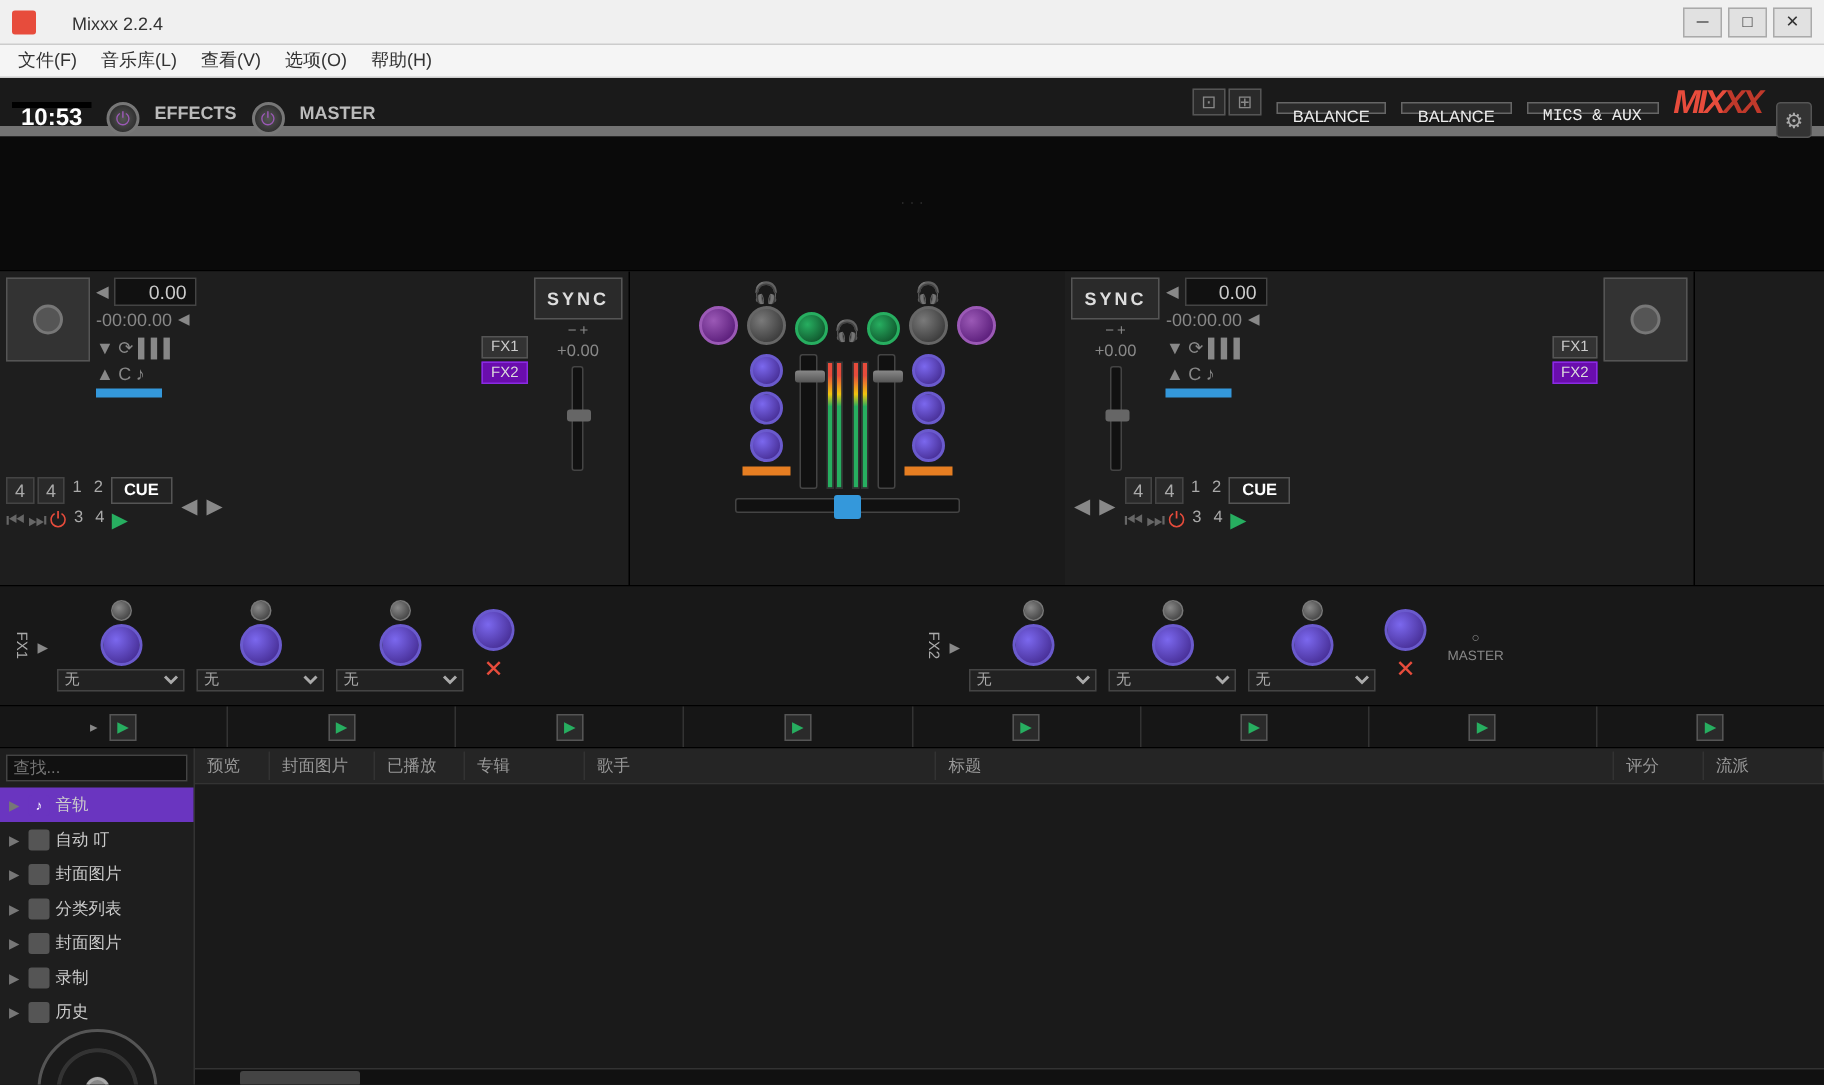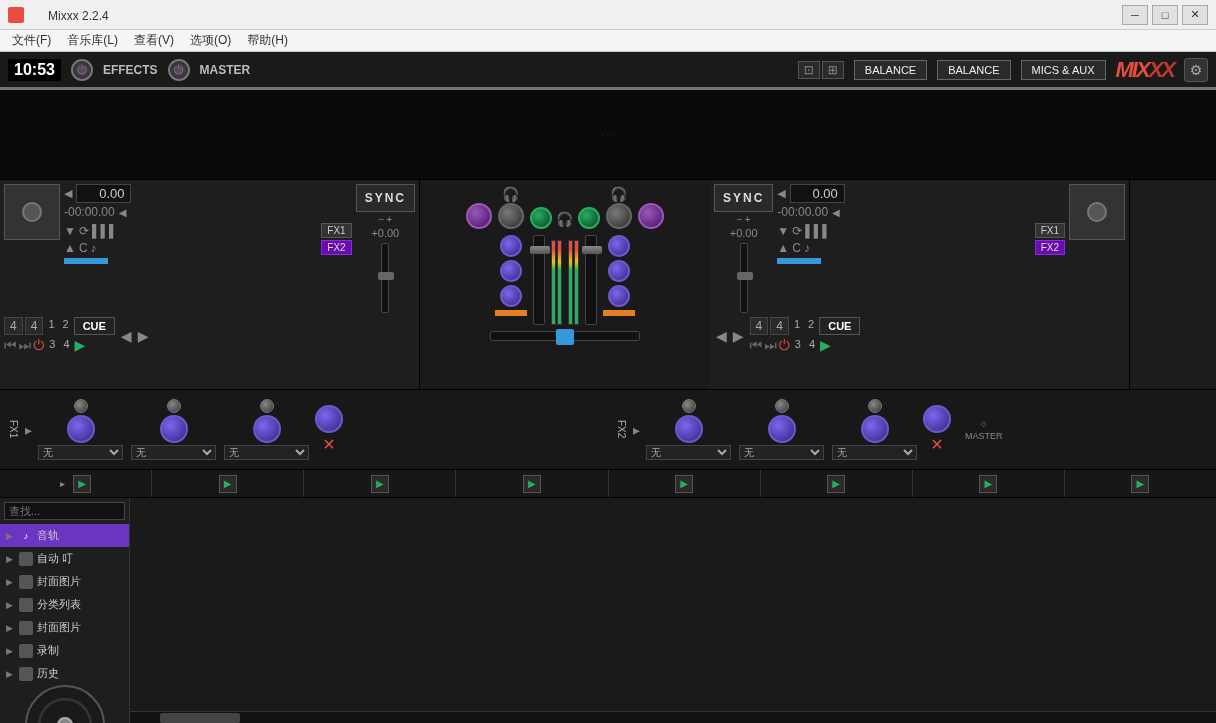--- a/index.html
+++ b/index.html
@@ -11,29 +11,29 @@
     .titlebar-icon { width: 16px; height: 16px; background: #e74c3c; border-radius: 2px; }
     .titlebar-title { font-size: 12px; color: #333; }
     .titlebar-controls { display: flex; gap: 4px; }
     .titlebar-btn { width: 26px; height: 20px; background: #e1e1e1; border: 1px solid #aaa; display: flex; align-items: center; justify-content: center; font-size: 11px; cursor: pointer; color: #333; }
 
     
     .menubar { height: 22px; background: #f5f5f5; display: flex; align-items: center; padding: 0 4px; border-bottom: 1px solid #ccc; }
     .menubar-item { padding: 2px 8px; font-size: 12px; color: #333; cursor: pointer; }
 
     
-    .toolbar { height: 38px; background: #1a1a1a; display: flex; align-items: center; padding: 0 8px; gap: 10px; border-bottom: 3px solid #737373; }
+    .toolbar { height: 38px; background: #1a1a1a; display: flex; padding: 16px 8px; gap: 10px; border-bottom: 7px solid #737373; }
     .time-display { color: #fff; font-size: 16px; font-weight: bold; background: #000; padding: 2px 6px; }
     .power-btn { width: 22px; height: 22px; border-radius: 50%; background: radial-gradient(circle, #555, #222); border: 2px solid #777; display: flex; align-items: center; justify-content: center; cursor: pointer; }
     .power-btn::after { content: '⏻'; font-size: 12px; color: #9b59b6; }
     .toolbar-label { color: #bbb; font-size: 12px; font-weight: bold; }
     .toolbar-spacer { flex: 1; }
     .effects-btn { background: #2a2a2a; border: 1px solid #666; color: #eee; padding: 3px 10px; font-size: 11px; cursor: pointer; }
     .samplers-btn { background: #2a2a2a; border: 1px solid #666; color: #eee; padding: 3px 10px; font-size: 11px; cursor: pointer; }
-    .mics-btn { background: #2a2a2a; border: 1px solid #666; color: #eee; padding: 3px 10px; font-size: 11px; cursor: pointer; }
+    .mics-btn { background: #2a2a2a; border: 1px solid #666; color: #eee; padding: 3px 10px; font-size: 11px; cursor: pointer; font-family: Liberation Mono, monospace; }
     .gear-btn { width: 24px; height: 24px; background: #333; border: 1px solid #555; border-radius: 3px; display: flex; align-items: center; justify-content: center; cursor: pointer; color: #aaa; font-size: 14px; }
 
     
     .waveform-area { height: 90px; background: #0a0a0a; border-bottom: 1px solid #000; display: flex; align-items: center; justify-content: center; }
 
     
     .mixer-area { display: flex; height: 210px; background: #1c1c1c; border-bottom: 1px solid #000; }
 
     
     .deck { flex: 1; display: flex; flex-direction: column; padding: 4px; background: #1e1e1e; border-right: 1px solid #000; }
@@ -525,20 +525,30 @@
 
     <div style="flex:1;display:flex;align-items:flex-end;justify-content:center;padding-bottom:4px;">
       <div class="vinyl">
         <div class="vinyl-center"></div>
       </div>
     </div>
   </div>
 
   <div class="library-main">
 
+    <div class="library-header">
+      <div class="lib-col" style="width:50px;">预览</div>
+      <div class="lib-col" style="width:70px;">封面图片</div>
+      <div class="lib-col" style="width:60px;">已播放</div>
+      <div class="lib-col" style="width:80px;">专辑</div>
+      <div class="lib-col" style="flex:1;display:flex;align-items:center;gap:4px;">歌手</div>
+      <div class="lib-col" style="flex:2;">标题</div>
+      <div class="lib-col" style="width:60px;">评分</div>
+      <div class="lib-col" style="width:80px;">流派</div>
+    </div>
 
     <div class="library-content"></div>
 
     <div style="height:12px;background:#111;border-top:1px solid #333;position:relative;">
       <div style="width:80px;height:10px;background:#444;position:absolute;left:30px;top:1px;border-radius:2px;cursor:pointer;"></div>
     </div>
   </div>
 </div>
 
 </body></html>

